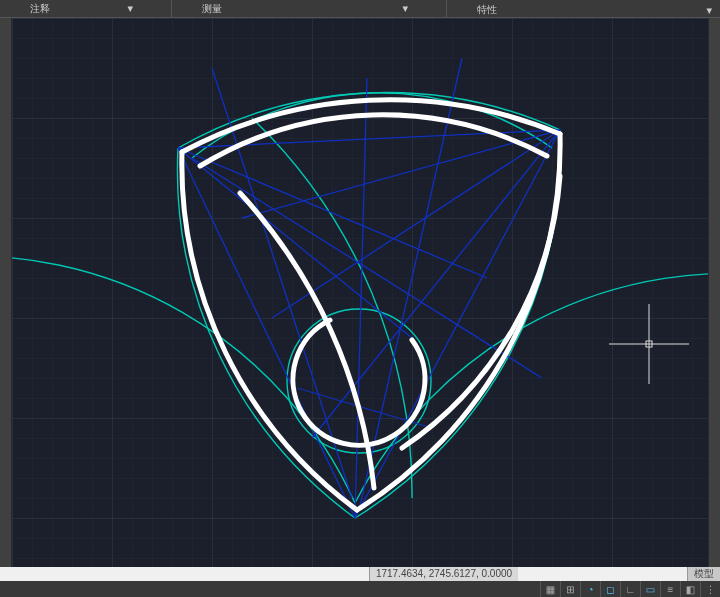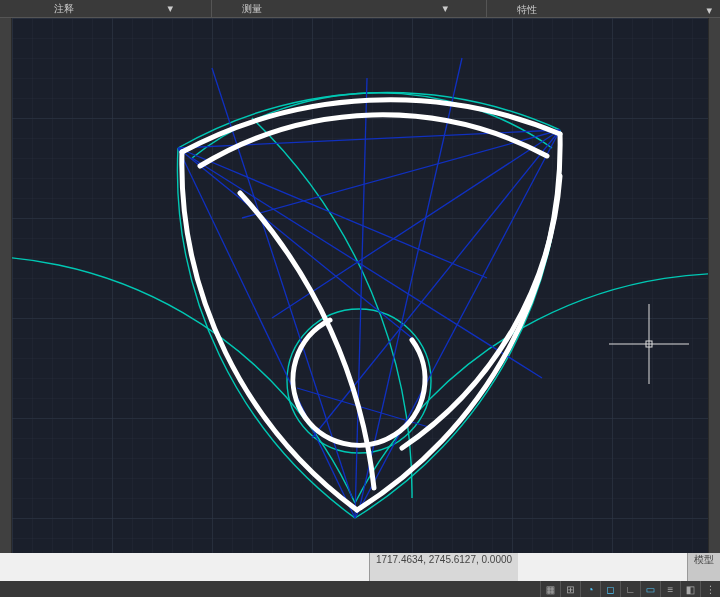--- a/index.html
+++ b/index.html
@@ -4,30 +4,30 @@
 <style>
   * { margin: 0; padding: 0; box-sizing: border-box; }
   html, body { width: 720px; height: 597px; overflow: hidden; background: #1a1f2b; font-family: 'Microsoft YaHei', sans-serif; }
   
   .topbar { position: absolute; top: 0; left: 0; right: 0; height: 18px; display: flex; background: #3a3a3a; border-bottom: 1px solid #555; }
   .topbar-group { display: flex; align-items: center; gap: 30px; position: relative; }
   .topbar-label { color: #ccc; font-size: 10px; padding: 0 30px; }
   .topbar-dropdown { color: #ccc; font-size: 11px; margin-left: auto; margin-right: 8px; }
   .topbar-sep { width: 1px; height: 18px; background: #555; }
   
-  .topbar-g1 { width: 212px; padding-left: 24px; }
+  .topbar-g1 { width: 172px; }
   .topbar-g2 { width: 275px; }
   .topbar-g3 { flex: 1; align-items: flex-end; }
   
   .sidebar-left { position: absolute; top: 18px; left: 0; width: 12px; bottom: 30px; background: #404040; border-right: 1px solid #2a2a2a; }
   .sidebar-right { position: absolute; top: 18px; right: 0; width: 12px; bottom: 30px; background: #404040; border-left: 1px solid #2a2a2a; }
   
   .canvas { position: absolute; top: 18px; left: 12px; right: 12px; bottom: 30px; background: #1a1f2b; overflow: hidden; }
   
-  .bottom-strip { position: absolute; bottom: 16px; left: 0; right: 0; height: 28px; display: flex; background: #f0f0f0; }
+  .bottom-strip { position: absolute; bottom: 16px; left: 0; right: 0; height: 14px; display: flex; background: #f0f0f0; }
   .cmd-input { flex: 0 0 200px; border: none; background: #f0f0f0; font-size: 10px; padding: 0 4px; outline: none; }
   .coord-display { margin-left: auto; font-size: 10px; color: #444; padding: 0 6px; line-height: 14px; background: #d8d8d8; border-left: 1px solid #999; }
   
   .statusbar { position: absolute; bottom: 0; left: 0; right: 0; height: 16px; background: #383838; display: flex; align-items: center; }
   .status-fill { flex: 1; }
   .status-btn { width: 20px; height: 16px; display: flex; align-items: center; justify-content: center; color: #aaa; font-size: 10px; border-left: 1px solid #555; cursor: pointer; }
   .status-blue { color: #4fc3f7; }
 </style>
 </head>
 <body>

